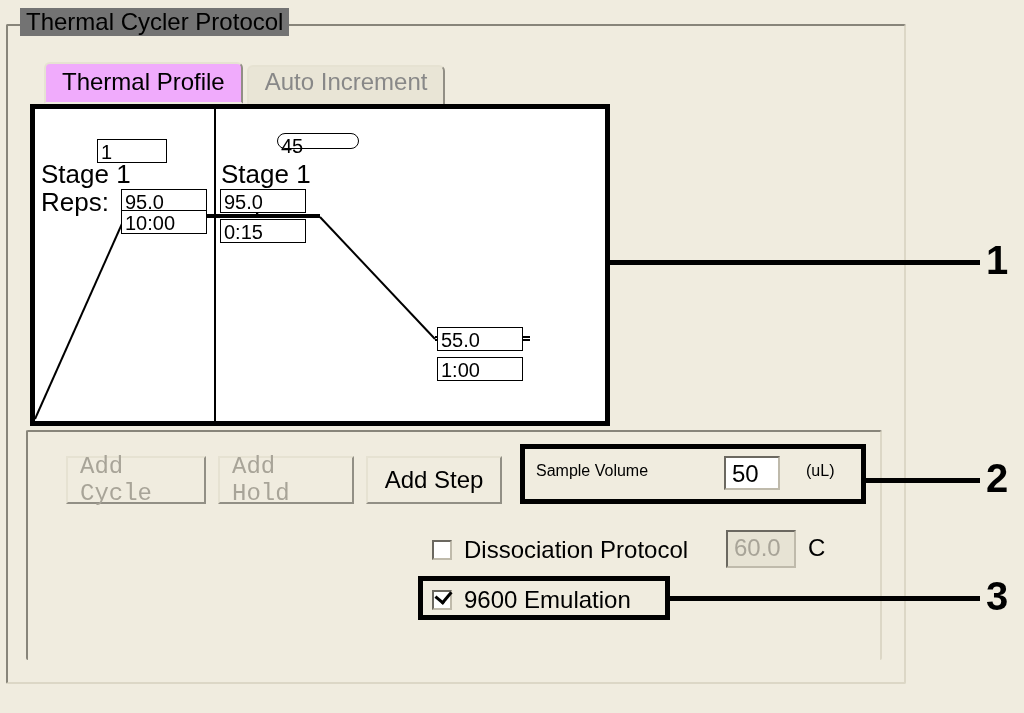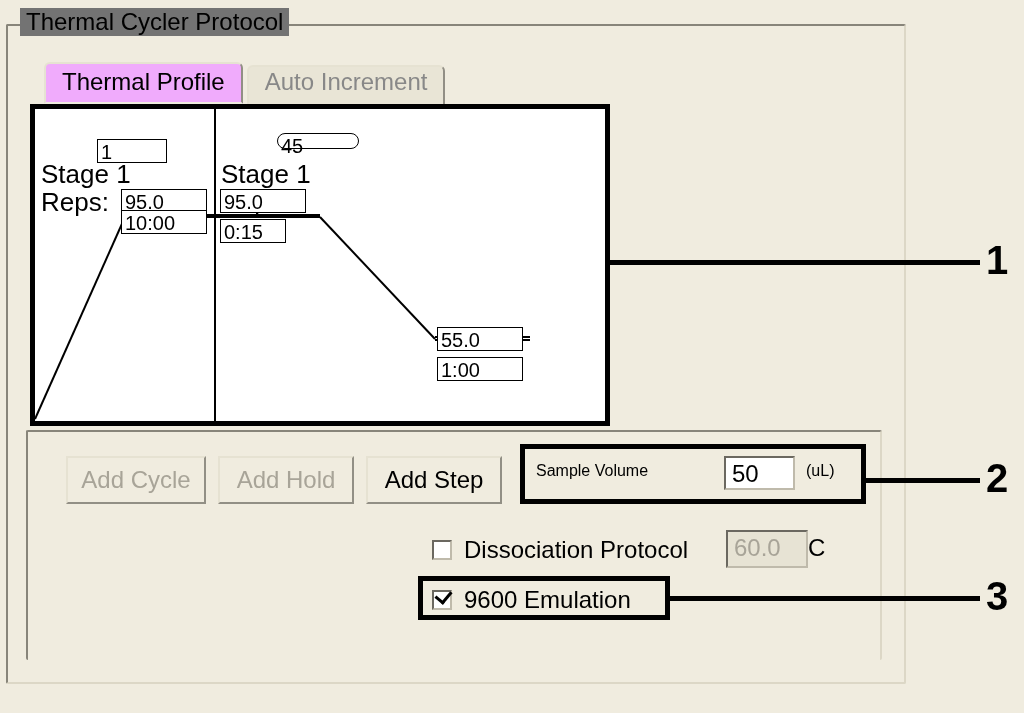--- a/index.html
+++ b/index.html
@@ -105,21 +105,21 @@
     border: 2px outset #e6e2d2;
     background: #f0ecdf;
     font-size: 24px;
     display: flex;
     align-items: center;
     justify-content: center;
     cursor: pointer;
     padding: 0 12px;
     z-index: 2;
   }
-  .btn.disabled { color: #a8a498; cursor: default; }
+  .btn.disabled { color: #a8a498; cursor: default; font-family: Liberation Mono, monospace; }
 
   
   .callout-box {
     position: absolute;
     border: 5px solid #000;
     z-index: 5;
     pointer-events: none;
   }
   .sample-volume-label {
     position: absolute;
@@ -210,38 +210,38 @@
     <div class="plot-field" style="left:62px; top:30px; width:70px; height:24px;">1</div>
 
     <div class="plot-field" style="left:86px; top:80px; width:86px; height:24px;">95.0</div>
     <div class="plot-field" style="left:86px; top:101px; width:86px; height:24px;">10:00</div>
 
     <div class="plot-label" style="left:186px; top:2px;">Stage 1</div>
     <div class="plot-label" style="left:186px; top:30px;">Reps:</div>
     <div class="plot-field" style="left:242px; top:24px; width:82px; height:16px;border-radius:12px;">45</div>
 
     <div class="plot-field" style="left:185px; top:80px; width:86px; height:24px;">95.0</div>
-    <div class="plot-field" style="left:185px; top:110px; width:66px; height:24px;">0:15</div>
+    <div class="plot-field" style="left:185px; top:110px; width:86px; height:24px;">0:15</div>
 
     <div class="plot-field" style="left:402px; top:218px; width:86px; height:24px;">55.0</div>
     <div class="plot-field" style="left:402px; top:248px; width:86px; height:24px;">1:00</div>
   </div>
 
   <div class="btn disabled" style="left:66px;  top:456px; width:140px;">Add Cycle</div>
   <div class="btn disabled" style="left:218px; top:456px; width:136px;">Add Hold</div>
   <div class="btn" style="left:366px; top:456px; width:136px;">Add Step</div>
 
   <div class="sample-volume-label" style="left:536px; top:462px;">Sample Volume</div>
-  <div class="num-input" style="left:724px; top:456px; width:71px; height:34px;">50</div>
+  <div class="num-input" style="left:724px; top:456px; width:56px; height:34px;">50</div>
   <div class="sample-volume-label" style="left:806px; top:462px;">(uL)</div>
   <div class="callout-box" style="left:520px; top:444px; width:346px; height:60px;"></div>
 
   <div class="chk" style="left:432px; top:540px;"></div>
   <div class="chk-label" style="left:464px; top:536px;">Dissociation Protocol</div>
-  <div class="num-input disabled" style="left:726px; top:530px; width:82px; height:38px;">60.0</div>
+  <div class="num-input disabled" style="left:726px; top:530px; width:70px; height:38px;">60.0</div>
   <div class="chk-label" style="left:808px; top:534px;">C</div>
 
   <div class="chk checked" style="left:432px; top:590px;"></div>
   <div class="chk-label" style="left:464px; top:586px;">9600 Emulation</div>
   <div class="callout-box" style="left:418px; top:576px; width:252px; height:44px;"></div>
 
   <div class="callout-line" style="left:610px; top:260px; width:370px;"></div>
   <div class="callout-num" style="left:986px; top:238px;">1</div>
 
   <div class="callout-line" style="left:866px; top:478px; width:114px;"></div>

